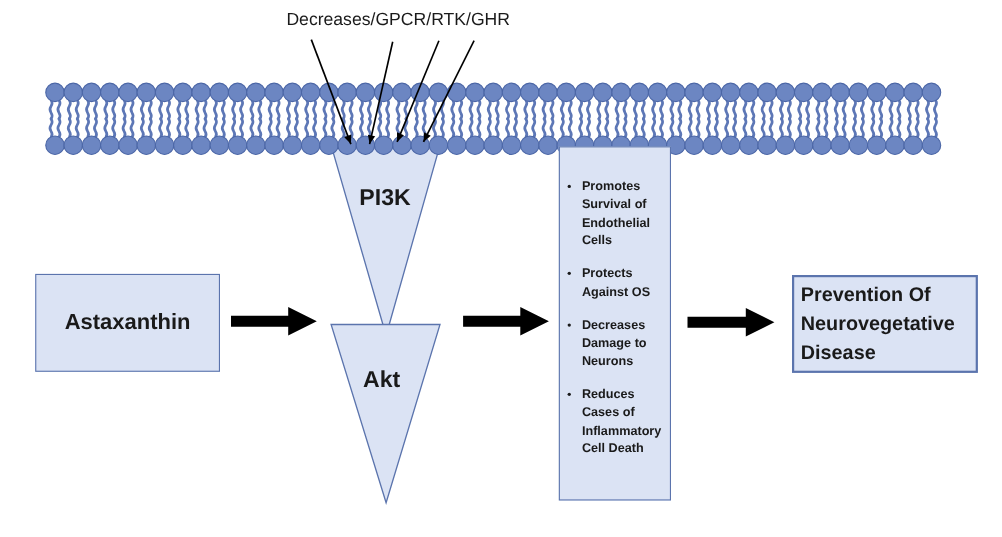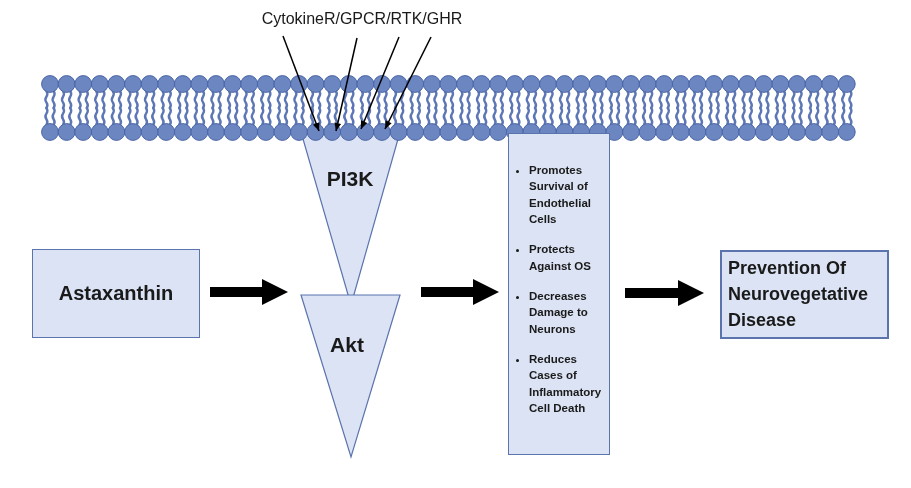--- a/index.html
+++ b/index.html
@@ -348,21 +348,21 @@
         <polygon points="385,129 385.53665631459995,120.32405624730082 391.6187612133994,123.36510869670052" fill="#000000"></polygon>
       </g>
 
     <g id="flow-arrows-group">
         <polygon class="fat-arrow" points="210,287 262,287 262,279 288,292 262,305 262,297 210,297"></polygon>
         <polygon class="fat-arrow" points="421,287 473,287 473,279 499,292 473,305 473,297 421,297"></polygon>
         <polygon class="fat-arrow" points="625,288 678,288 678,280 704,293 678,306 678,298 625,298"></polygon>
       </g>
   </svg>
 
-  <div id="receptor-label">CytokineR/GPCR/RTK/GHR</div>
+  <div id="receptor-label">Decreases/GPCR/RTK/GHR</div>
 
   <div class="box" id="astaxanthin-box">
     <span class="label">Astaxanthin</span>
   </div>
 
   <div class="box" id="effects-box">
     <ul>
         <li>Promotes Survival of Endothelial Cells</li>
         <li>Protects Against OS</li>
         <li>Decreases Damage to Neurons</li>

